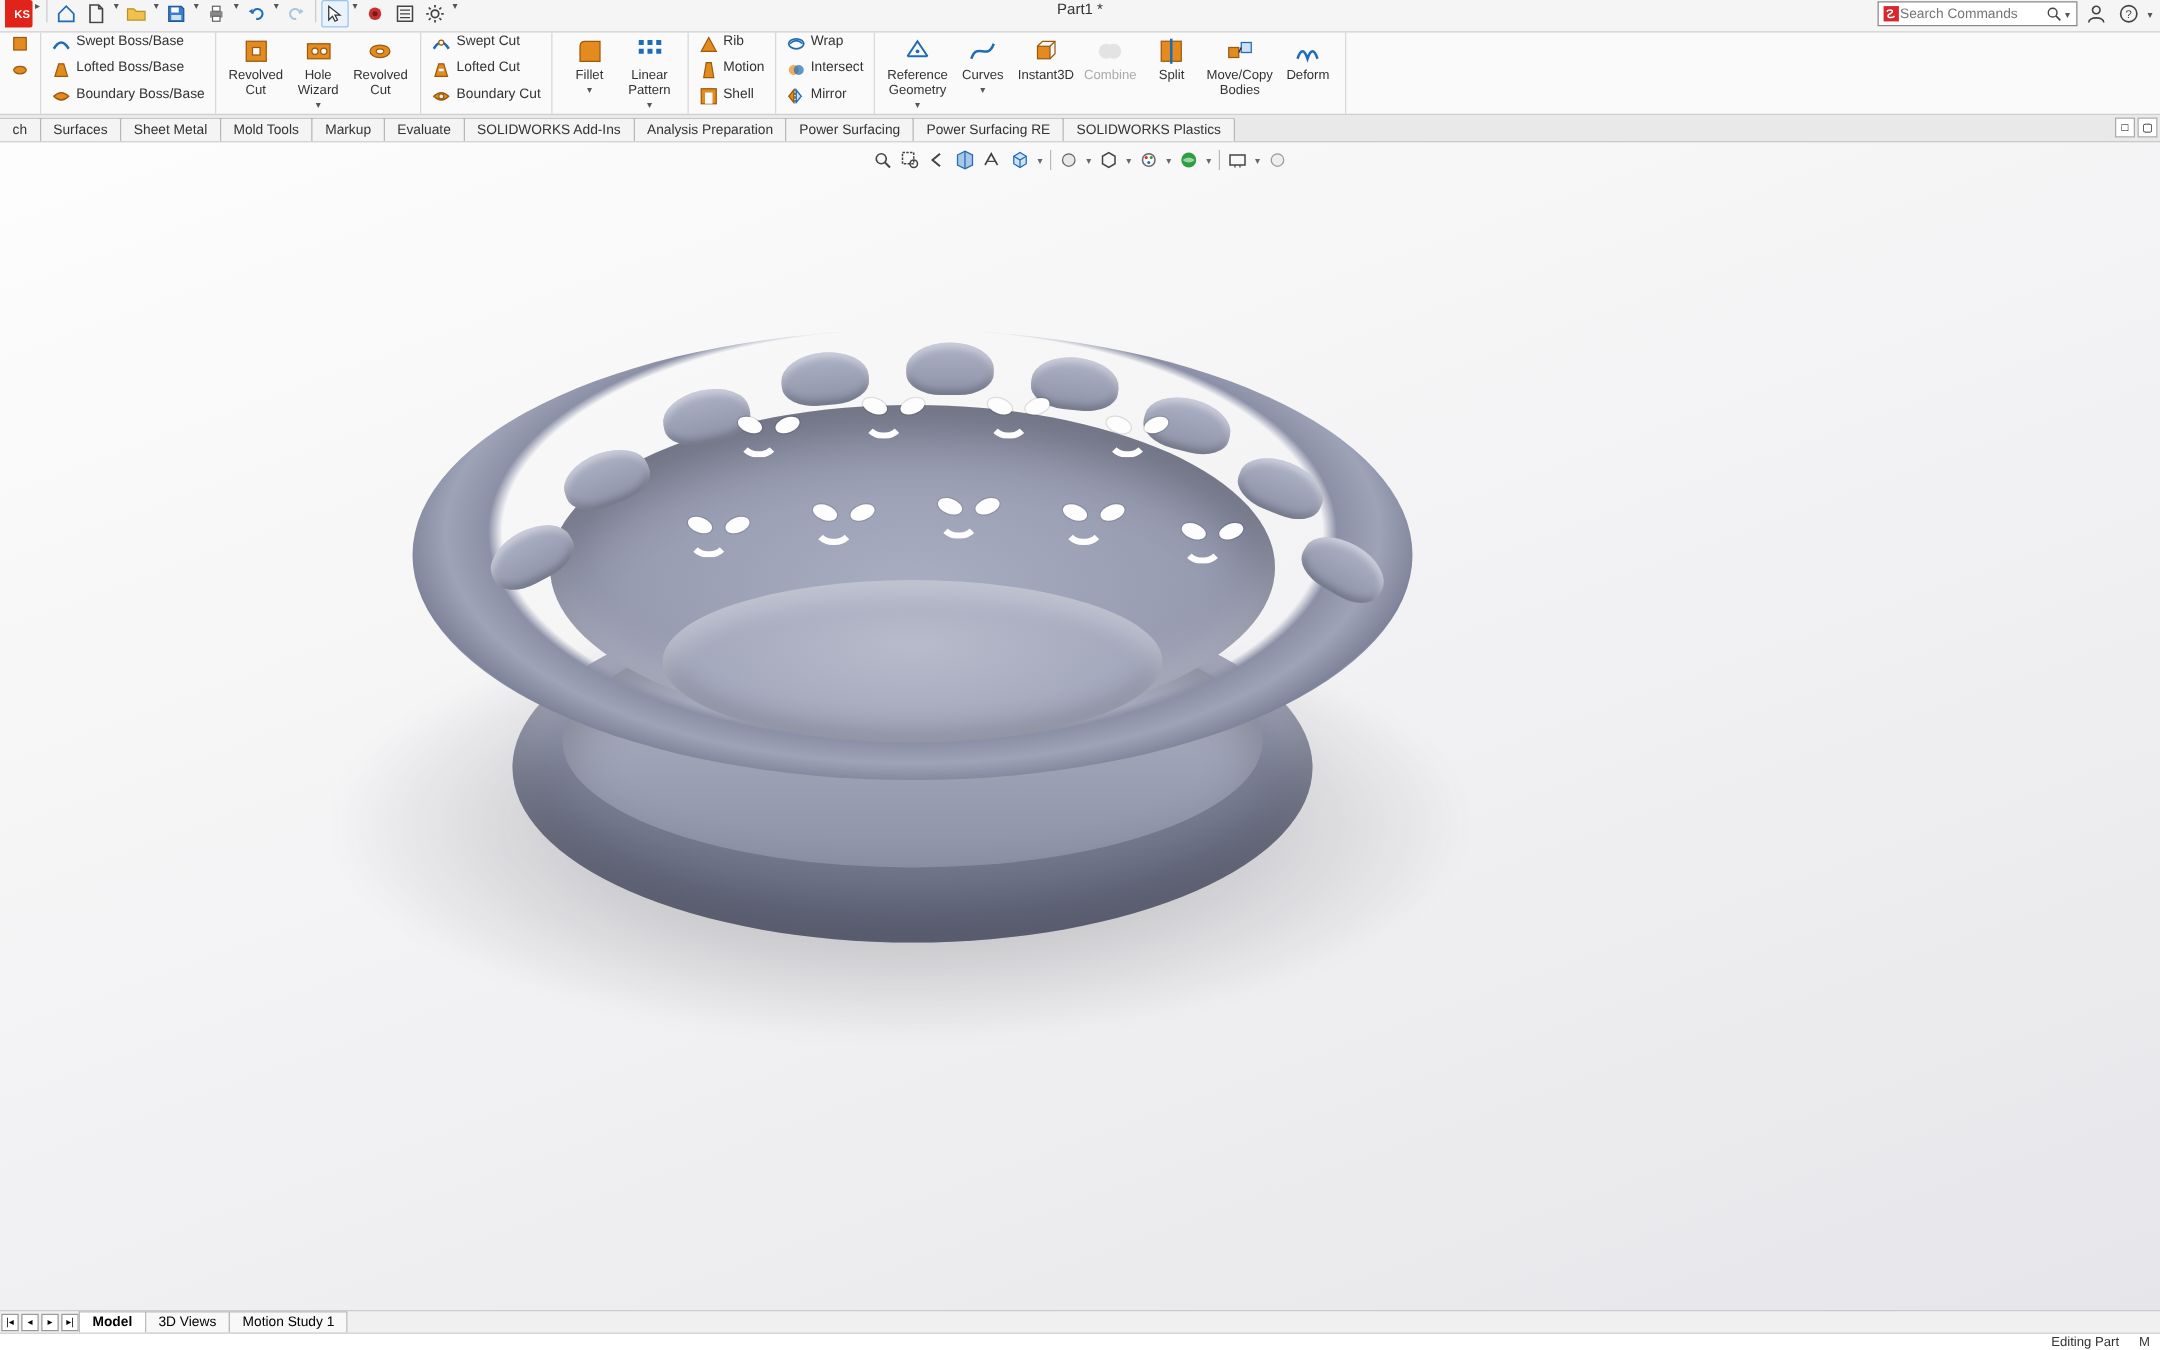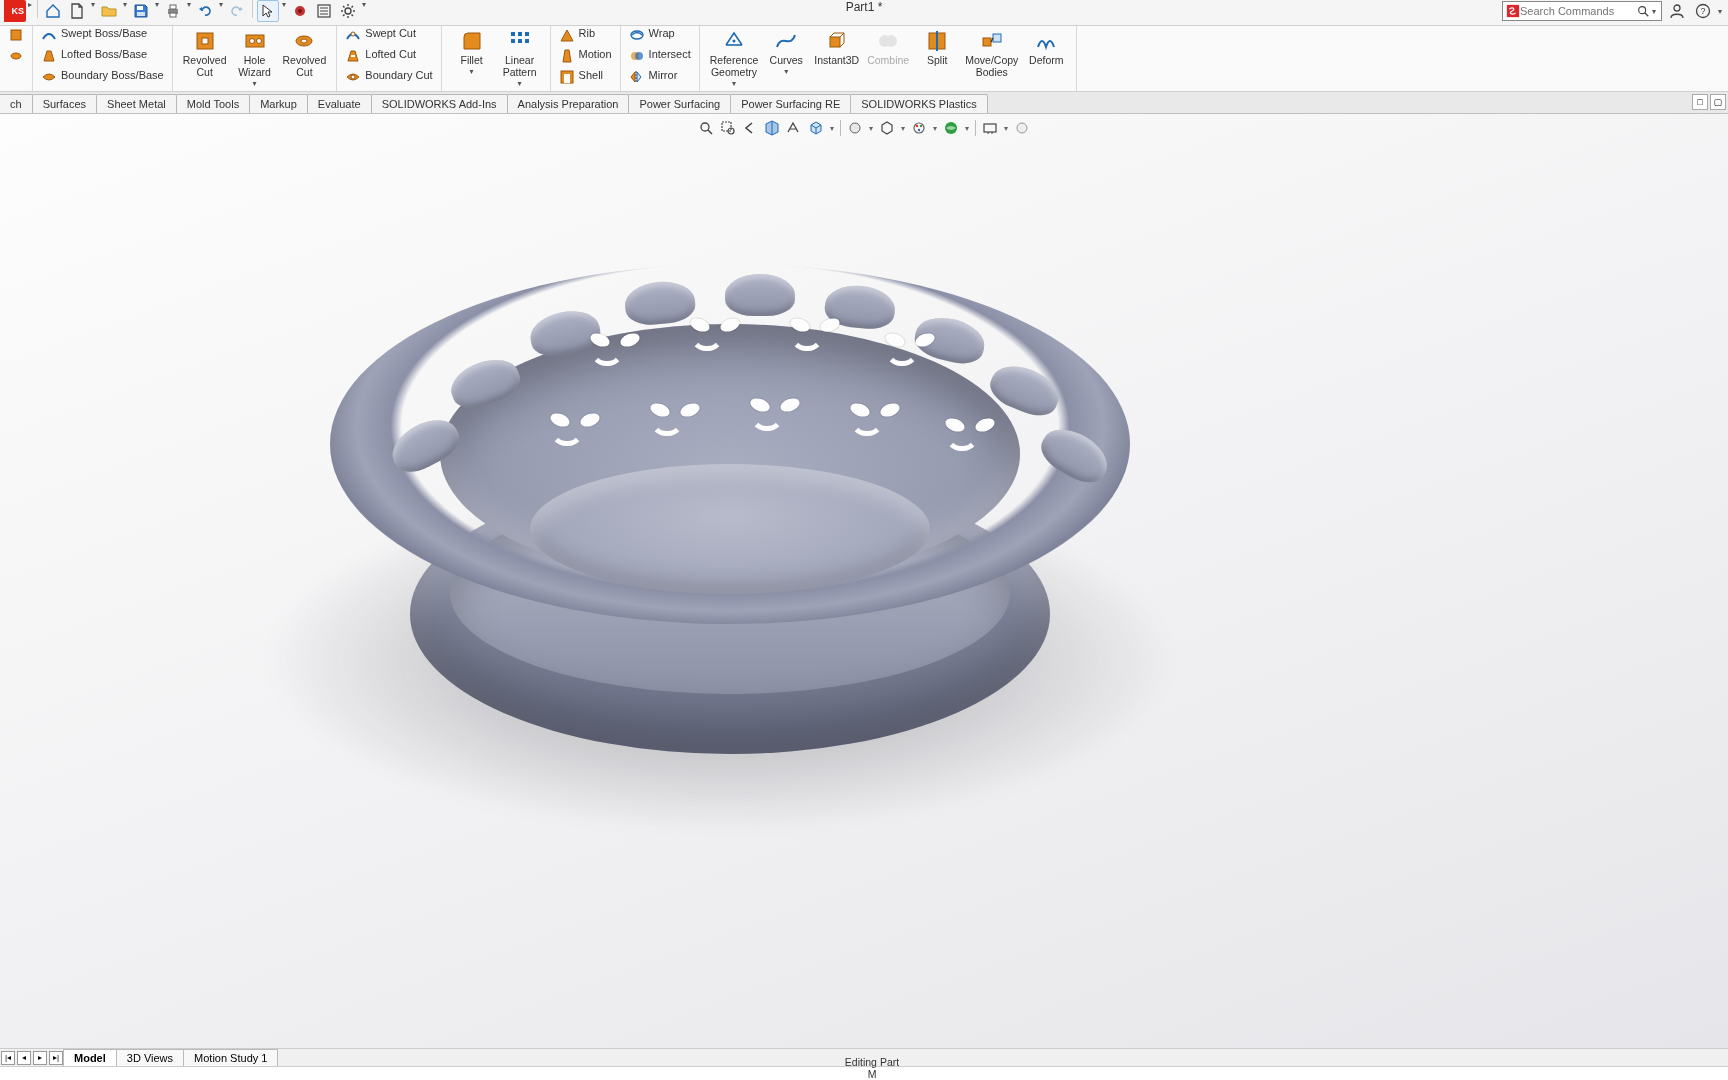--- a/index.html
+++ b/index.html
@@ -63,21 +63,21 @@
 .basket .hole.r { transform:rotate(-20deg); }
 .basket .smile { position:absolute; width:34px; height:16px; border:5px solid #fdfdfd; border-top:none; border-left-color:transparent; border-right-color:transparent; border-radius:0 0 20px 20px; }
 
 
 .bottomtabs { position:absolute; left:0; right:0; bottom:14px; height:18px; background:#f0f0f0; border-top:1px solid #ccc; display:flex; align-items:center; }
 .bottomtabs .nav { width:14px; height:14px; border:1px solid #999; background:#fff; margin:0 1px; font-size:8px; display:flex; align-items:center; justify-content:center; cursor:pointer; }
 .bottomtabs .btab { font-size:11px; padding:2px 10px; border:1px solid #bbb; background:#f8f8f8; margin-left:-1px; cursor:pointer; }
 .bottomtabs .btab.active { background:#fff; font-weight:bold; border-bottom-color:#fff; }
 
 
-.statusbar { position:absolute; left:0; right:0; bottom:0; height:14px; background:#fff; border-top:1px solid #ccc; display:flex; align-items:center; justify-content:flex-end; padding:0 8px;flex-direction:column; }
+.statusbar { position:absolute; left:0; right:0; bottom:0; height:14px; background:#fff; border-top:1px solid #ccc; display:flex; align-items:center; justify-content:flex-end; padding:0 8px; }
 .statusbar span { font-size:10.5px; color:#333; margin-left:16px; }
 
 
 .stroke-blue { stroke:#1e6bb8; }
 .stroke-dark { stroke:#444; }
 .fill-orange { fill:#e38b1e; }
 .fill-none { fill:none; }
 </style>
 </head>
 <body>

